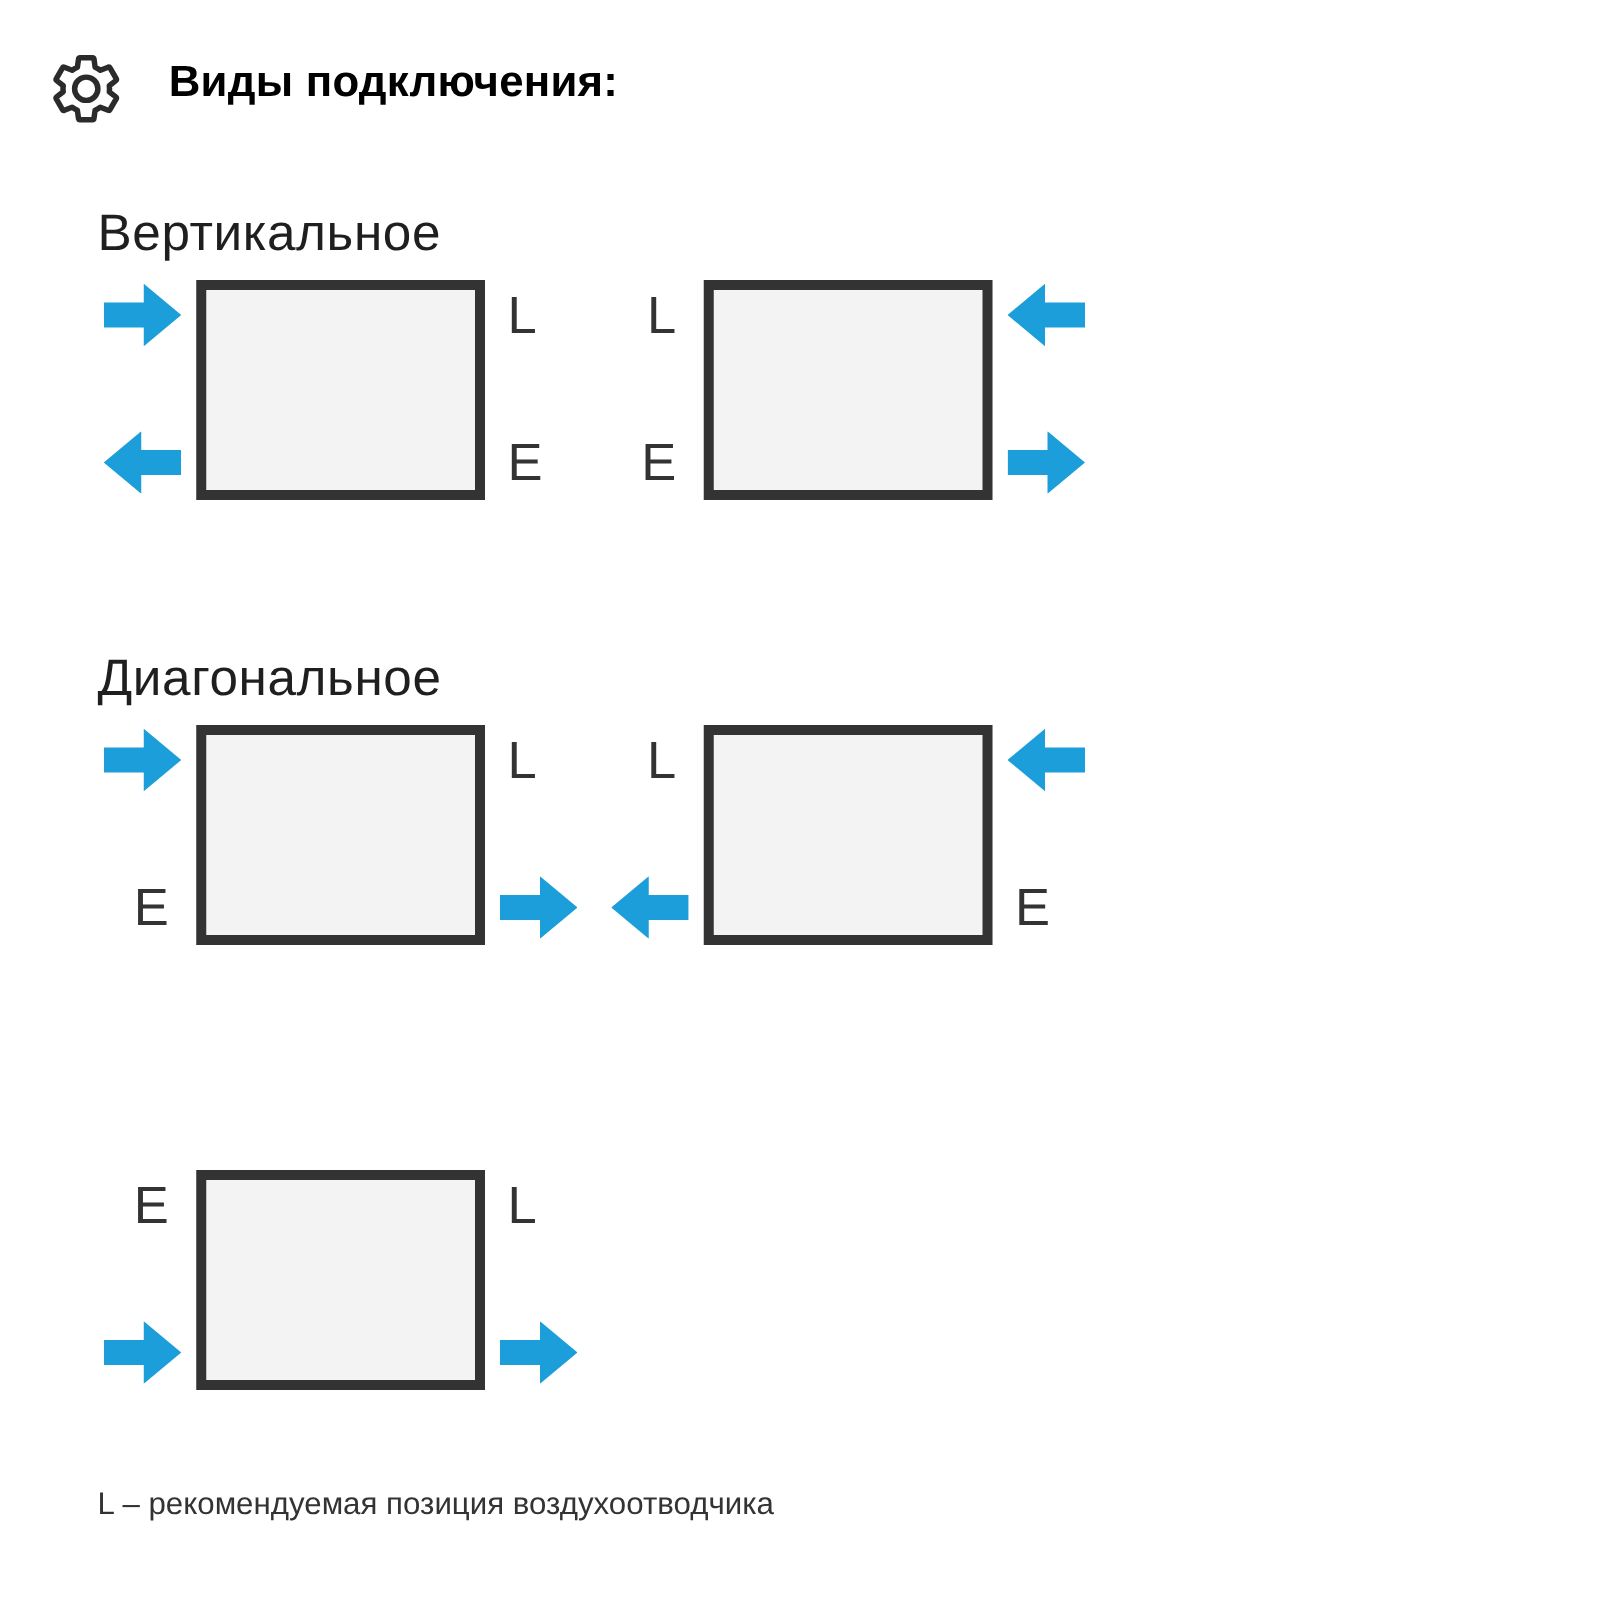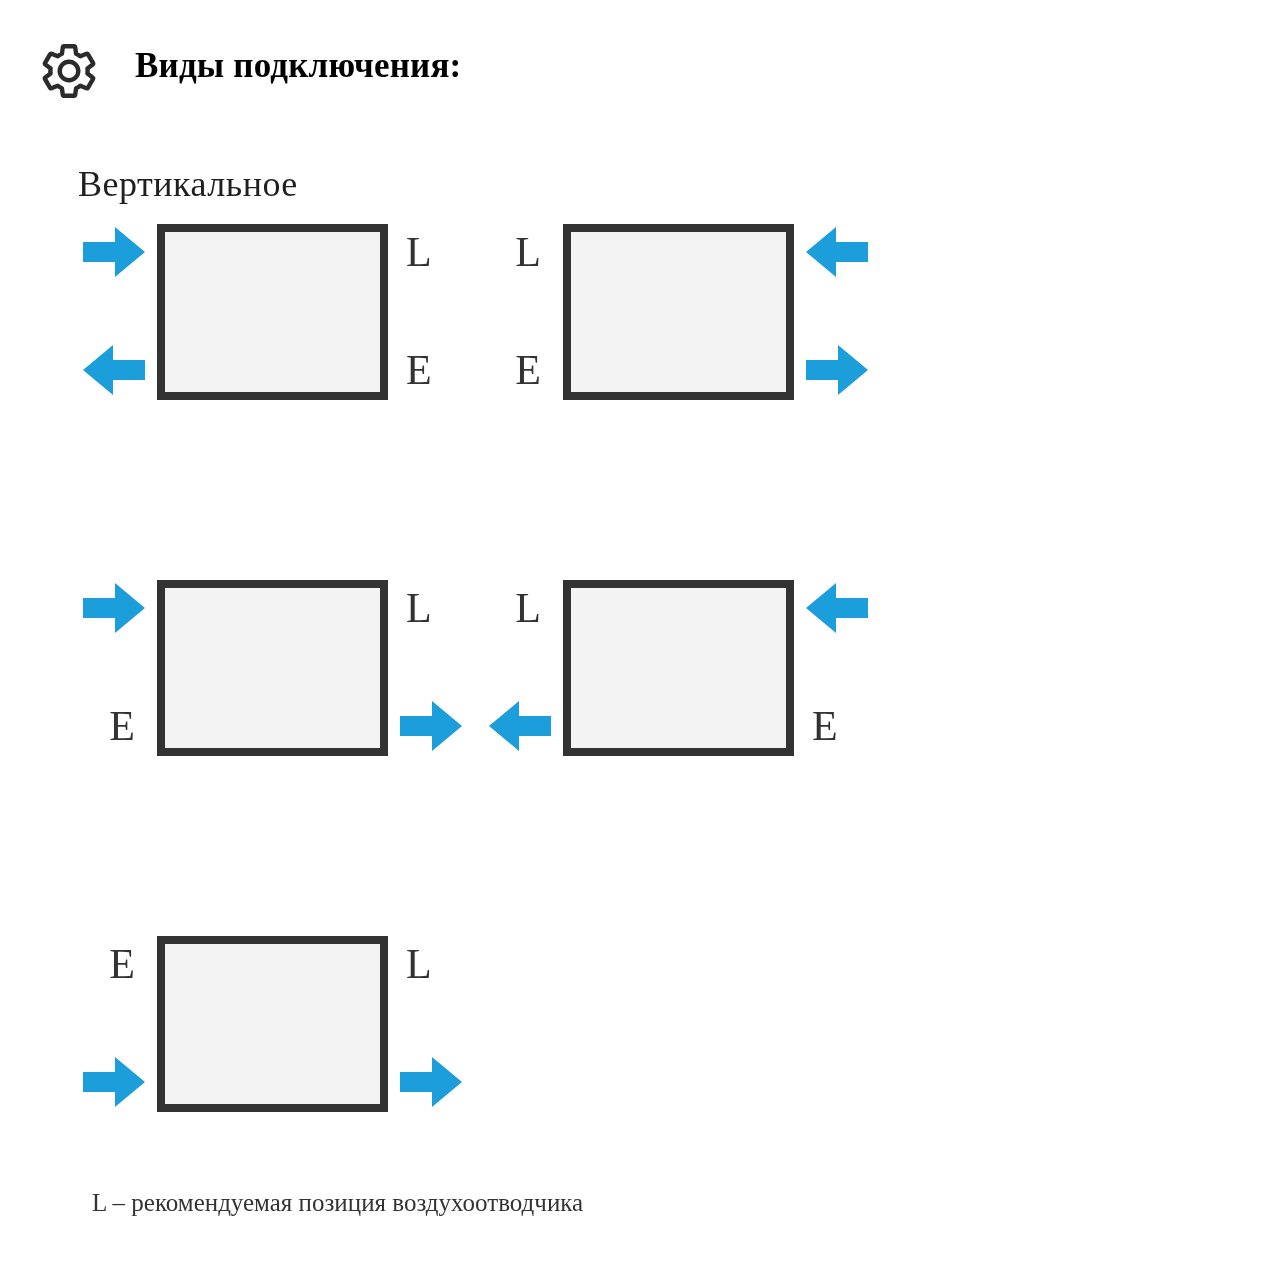--- a/index.html
+++ b/index.html
@@ -1,26 +1,26 @@
 <!DOCTYPE html>
 <html lang="ru" style="--arrow_blue: #1B9ED9; --rect_border: #333333; --rect_fill: #f3f3f3; --header_text: #000000; --title_text: #1f1f1f; --label_text: #333333; --legend_text: #333333; --icon_stroke: #2b2b2b;"><head>
 <meta charset="utf-8">
 <style>
   html,body{margin:0;padding:0;background:#fff;}
   .canvas{
     position:relative;width:1280px;height:1280px;background:#ffffff;overflow:hidden;
-    font-family:Liberation Serif, serif;
+    font-family:Liberation Sans, sans-serif;
   }
   .hdr-icon{position:absolute;left:38px;top:40px;width:62px;height:62px;}
   .hdr-title{
     position:absolute;left:135px;top:46px;font-size:35px;font-weight:700;
     color:var(--header_text,#000);letter-spacing:.2px;
   }
   .section-title{
-    position:absolute;left:78px;font-size:36px;font-weight:300;
+    position:absolute;left:78px;font-size:41px;font-weight:300;
     color:var(--title_text,#1f1f1f);letter-spacing:.5px;
   }
   .st-vertical{top:163px;}
   .st-diagonal{top:519px;}
   .st-bottom{top:873px;}
 
   .diagram{position:absolute;width:385px;height:176px;}
   .d-v1{left:80px;top:224px;}
   .d-v2{left:486px;top:224px;}
   .d-d1{left:80px;top:580px;}
@@ -44,34 +44,35 @@
   }
   .lt.label,.lb.label{padding-right:22px;}
   .rt.label,.rb.label{padding-left:18px;}
 
   .arrow{
     width:62px;height:50px;background:var(--arrow_blue,#1B9ED9);
     clip-path:polygon(0 15px,32px 15px,32px 0,62px 25px,32px 50px,32px 35px,0 35px);
   }
   .arrow.left{transform:scaleX(-1);}
 
-  .legend{position:absolute;left:78px;top:1186px;color:var(--legend_text,#333);margin-left:14px;}
+  .legend{position:absolute;left:78px;top:1186px;color:var(--legend_text,#333);}
   .legend div{font-size:25px;font-weight:300;line-height:34px;}
 </style>
 </head>
 <body>
 
 <div class="canvas">
 
   <svg class="hdr-icon" viewBox="0 0 24 24" aria-hidden="true">
     <path d="M19.14 12.94c.04-.3.06-.61.06-.94 0-.32-.02-.64-.07-.94l2.03-1.58c.18-.14.23-.41.12-.61l-1.92-3.32c-.12-.22-.37-.29-.59-.22l-2.39.96c-.5-.38-1.03-.7-1.62-.94l-.36-2.54c-.04-.24-.24-.41-.48-.41h-3.84c-.24 0-.43.17-.47.41l-.36 2.54c-.59.24-1.13.56-1.62.94l-2.39-.96c-.22-.08-.47 0-.59.22L2.74 8.87c-.12.21-.08.47.12.61l2.03 1.58c-.05.3-.09.63-.09.94s.02.64.07.94l-2.03 1.58c-.18.14-.23.41-.12.61l1.92 3.32c.12.22.37.29.59.22l2.39-.96c.5.38 1.03.7 1.62.94l.36 2.54c.05.24.24.41.48.41h3.84c.24 0 .44-.17.47-.41l.36-2.54c.59-.24 1.13-.56 1.62-.94l2.39.96c.22.08.47 0 .59-.22l1.92-3.32c.12-.22.07-.47-.12-.61l-2.01-1.58zM12 15.6c-1.98 0-3.6-1.62-3.6-3.6s1.62-3.6 3.6-3.6 3.6 1.62 3.6 3.6-1.62 3.6-3.6 3.6z" fill="none" stroke="#2b2b2b" stroke-width="1.7" stroke-linejoin="round"></path>
   </svg>
   <div class="hdr-title">Виды подключения:</div>
 
   <div class="section-title st-vertical">Вертикальное</div>
+  <div class="section-title st-diagonal">Диагональное</div>
 
   <div class="diagram d-v1">
     <div class="slot lt">
         <div class="arrow right"></div>
       </div>
     <div class="slot lb">
         <div class="arrow left"></div>
       </div>
     <div class="radiator"></div>
     <div class="slot rt label">L</div>

